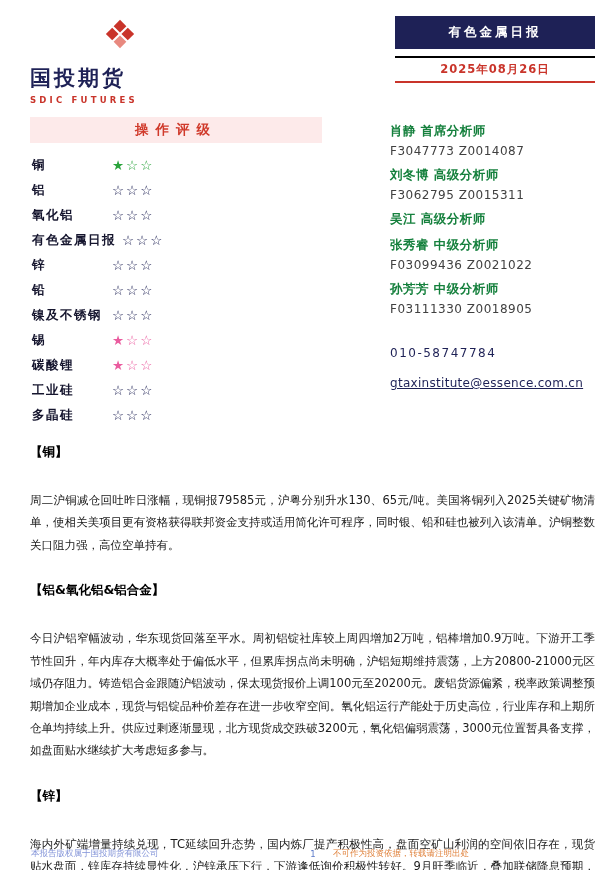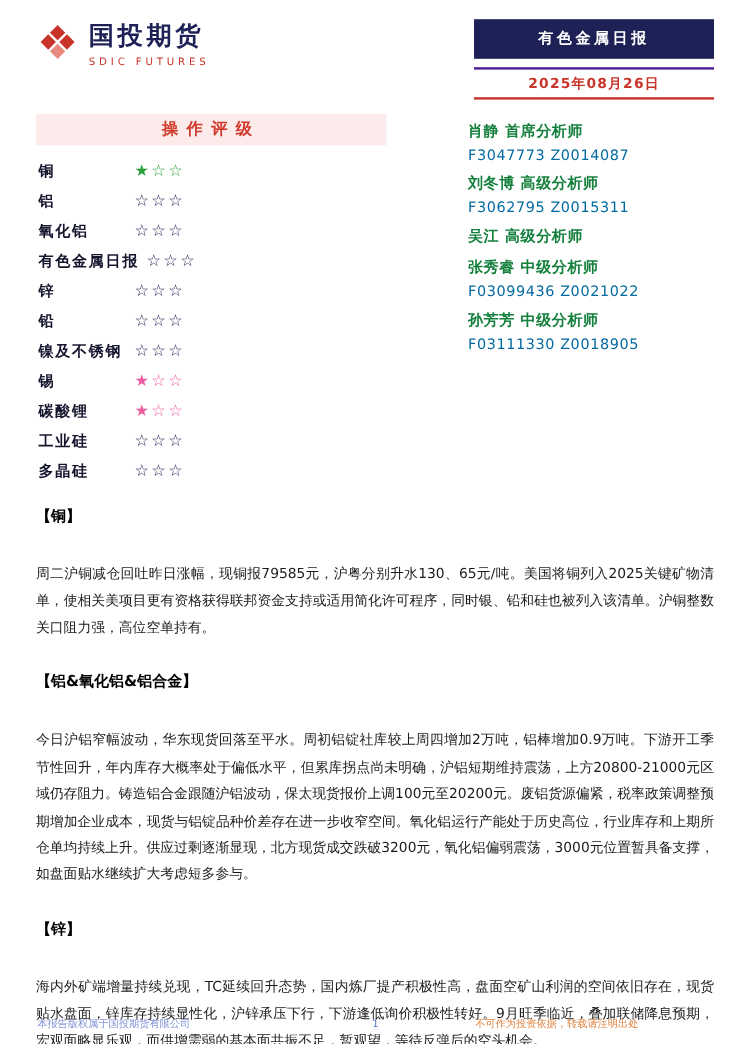--- a/index.html
+++ b/index.html
@@ -7,63 +7,63 @@
   body { font-family: "DejaVu Sans", "Liberation Sans", sans-serif; }
   .page {
     position: relative;
     width: 615px; height: 870px;
     margin: 0 auto;
     background: #ffffff;
     overflow: hidden;
   }
   
   .header { display: flex; justify-content: space-between; align-items: flex-start; padding: 16px 20px 0 30px; }
-  .logo { display: flex; align-items: flex-end; gap: 8px; }
+  .logo { display: flex; align-items: flex-end; gap: 8px; flex-direction: column; }
   .logo-text .cn { font-size: 21px; font-weight: bold; color: #1e2156; letter-spacing: 3px; }
-  .logo-text .en { font-size: 8.5px; color: #c9342a; letter-spacing: 3.2px; margin-top: 3px; font-weight: normal; }
+  .logo-text .en { font-size: 8.5px; color: #c9342a; letter-spacing: 3.2px; margin-top: 3px; font-weight: bold; }
   .right-head { width: 200px; }
   .report-banner {
     background: #1e2156; color: #ffffff; text-align: center;
     font-size: 12.5px; font-weight: bold; padding: 8px 12px; letter-spacing: 3px;
   }
   .date-box {
-    margin-top: 7px; border-top: 2px solid #4c1d95; border-bottom: 2px solid #c9342a;
+    margin-top: 7px; border-top: 2px solid #000000; border-bottom: 2px solid #c9342a;
     color: #c9342a; text-align: center; font-size: 11.5px; font-weight: bold;
     padding: 4px 0; letter-spacing: 1px;
   }
   
   .columns { display: flex; justify-content: space-between; padding: 12px 20px 0 30px; }
   .ratings { width: 292px; }
   .ratings-title {
     background: #fdeaea; color: #d03a2b; font-weight: bold; font-size: 13.5px;
     text-align: center; padding: 4px 4px; letter-spacing: 7px; margin-bottom: 10px;
   }
   .rating-row { display: flex; align-items: center; padding: 4px 0 4px 2px; }
   .rating-name { font-weight: bold; color: #15152e; font-size: 12.5px; min-width: 74px; letter-spacing: 1.5px; }
   .rating-stars { font-size: 13.5px; letter-spacing: 2px; margin-left: 6px; line-height: 1; }
   .analysts { width: 205px; padding-top: 6px; }
   .analyst { margin-bottom: 9px; }
   .analyst-name { color: #15803d; font-weight: bold; font-size: 12.5px; margin-bottom: 4px; letter-spacing: 0.5px; }
-  .analyst-codes { color: #0369a1; font-size: 12px; letter-spacing: 0.5px; }
+  .analyst-codes { color: #404040; font-size: 12px; letter-spacing: 0.5px; }
   .contact { margin-top: 30px; color: #1e2156; font-size: 12px; }
   .contact-phone { margin-bottom: 16px; letter-spacing: 1.5px; }
   .contact-email { text-decoration: underline; letter-spacing: 0.3px; cursor: pointer; }
   
   .sections { padding: 16px 20px 0 30px; }
   .section { margin-bottom: 26px; }
   .section-heading { font-weight: bold; font-size: 12.5px; color: #000000; margin-bottom: 9px; }
   .section-body { font-size: 11.5px; line-height: 1.95; text-align: justify; color: #1a1a1a; margin-top: 28px; }
   
   .footer {
     position: absolute; left: 1px; right: 0; bottom: 10px;
     display: flex; align-items: center; padding: 0 20px 0 30px; font-size: 8.5px;
   }
   .footer-left  { flex: 1; color: #8293d8; text-align: left; }
   .footer-page  { flex: 0 0 40px; color: #5b79c9; text-align: center; }
-  .footer-right { flex: 1; color: #e0823c; text-align: center; }
+  .footer-right { flex: 1; color: #e0823c; text-align: left; }
 </style>
 </head>
 <body>
 
 <div class="page">
 
   <div class="header">
     <div class="logo">
       <span>
         <svg width="36" height="36" viewBox="0 0 36 36">
@@ -151,20 +151,24 @@
           </div>
           <div class="analyst">
             <div class="analyst-name">张秀睿 中级分析师</div>
             <div class="analyst-codes">F03099436 Z0021022</div>
           </div>
           <div class="analyst">
             <div class="analyst-name">孙芳芳 中级分析师</div>
             <div class="analyst-codes">F03111330 Z0018905</div>
           </div>
         </div>
+      <div class="contact">
+        <div class="contact-phone">010-58747784</div>
+        <div class="contact-email">gtaxinstitute@essence.com.cn</div>
+      </div>
     </div>
   </div>
 
   <div class="sections" id="sections">
       <div class="section">
         <div class="section-heading">【铜】</div>
         <div class="section-body">周二沪铜减仓回吐昨日涨幅，现铜报79585元，沪粤分别升水130、65元/吨。美国将铜列入2025关键矿物清单，使相关美项目更有资格获得联邦资金支持或适用简化许可程序，同时银、铅和硅也被列入该清单。沪铜整数关口阻力强，高位空单持有。</div>
       </div>
       <div class="section">
         <div class="section-heading">【铝&amp;氧化铝&amp;铝合金】</div>

